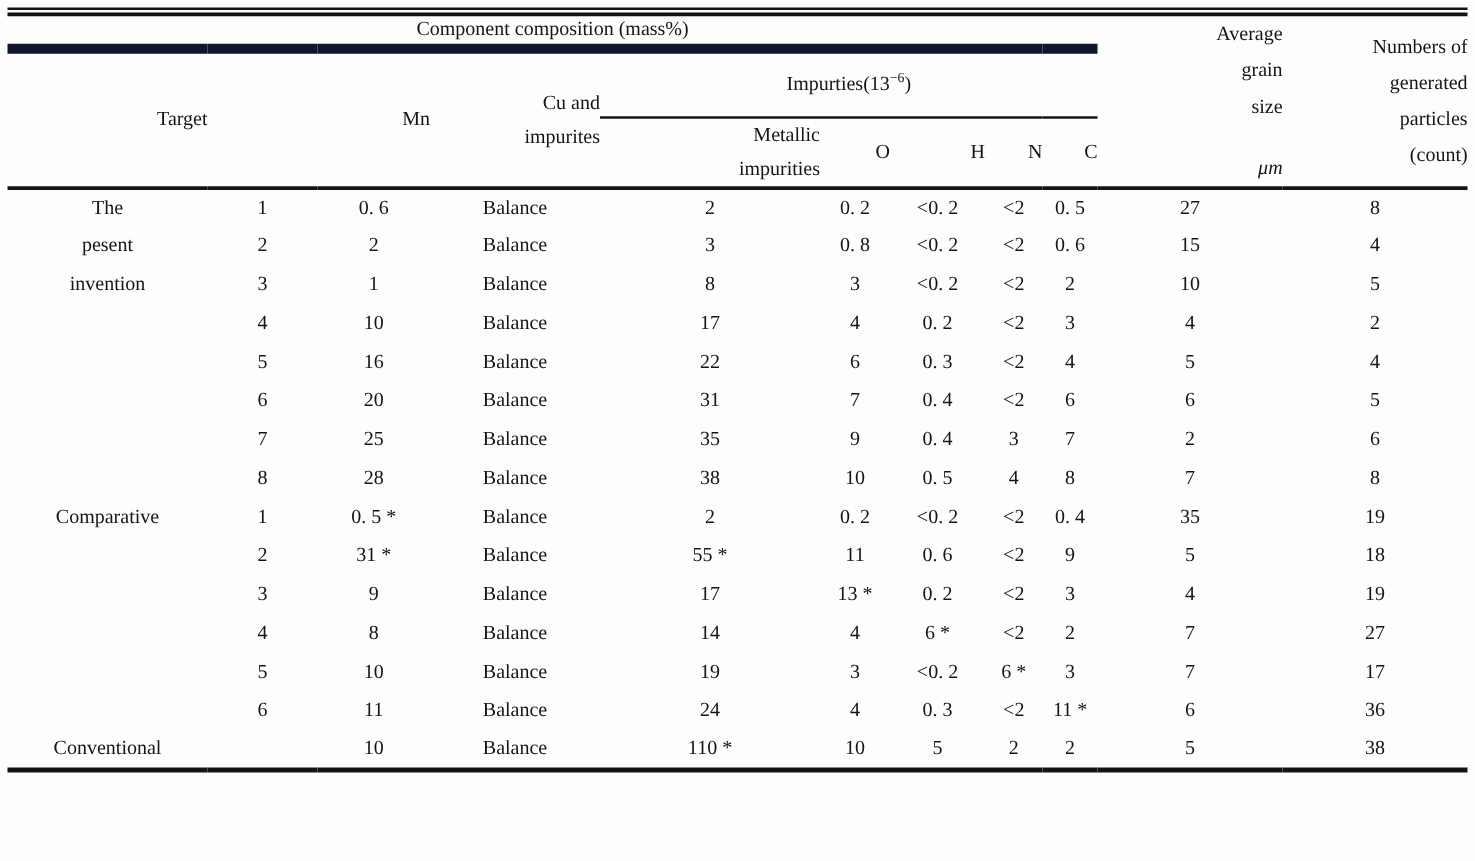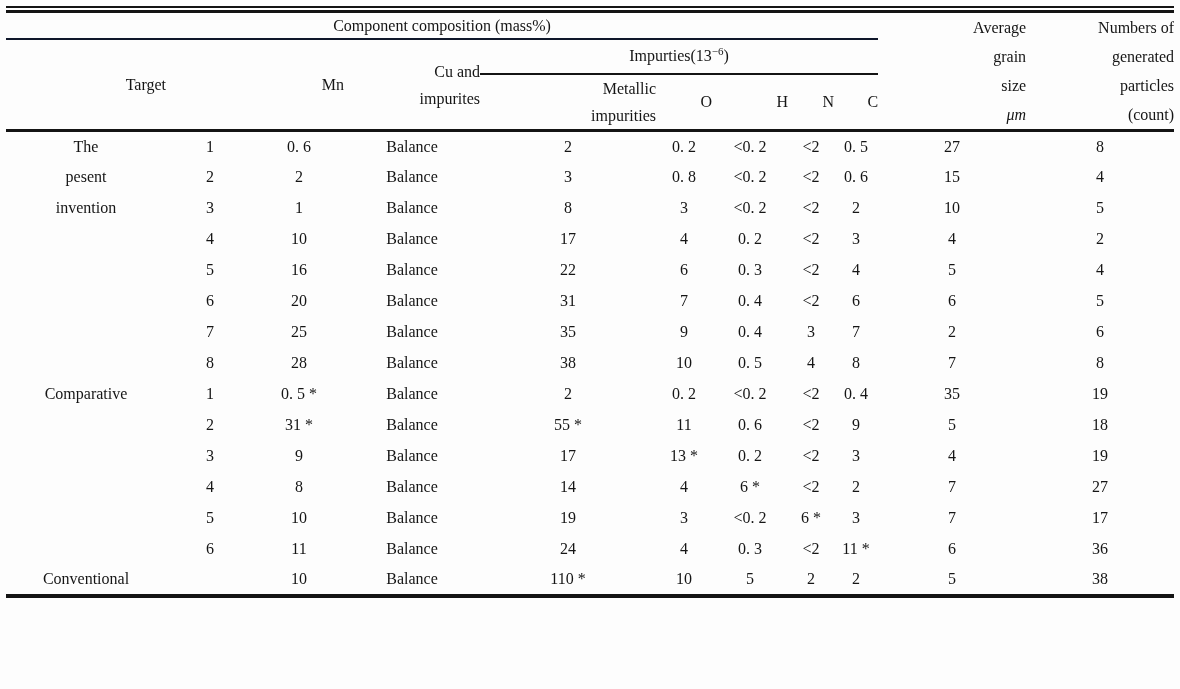--- a/index.html
+++ b/index.html
@@ -20,26 +20,26 @@
     border-collapse:collapse;table-layout:fixed;width:1168px;margin:0 6px;
     border-bottom:4px solid #141414;
   }
   th,td{
     font-weight:normal;text-align:center;vertical-align:middle;
     padding:0;font-size:16px;overflow:hidden;white-space:nowrap;
   }
   tr.h-a{height:26px;}
   tr.h-b{height:33px;}
   tr.h-c{height:57px;}
-  .comp-span{border-bottom:2px solid #0f172a;}
+  .comp-span{border-bottom:8px solid #0f172a;}
   .imp-span{border-bottom:2px solid #141414;}
   .hb{border-bottom:3px solid #141414;text-align:right;}
   .two-line div{line-height:27px;}
   .vhead div{line-height:29px;}
-  .mu{font-style:italic;}
+  .mu{font-style:italic;margin-top:20px;}
   tbody tr{height:31px;}
   .note{margin:11px 0 0 30px;font-size:16px;}
   .note-label{margin-right:12px;}
 </style>
 </head>
 <body>
 
 <div class="page">
 
 

